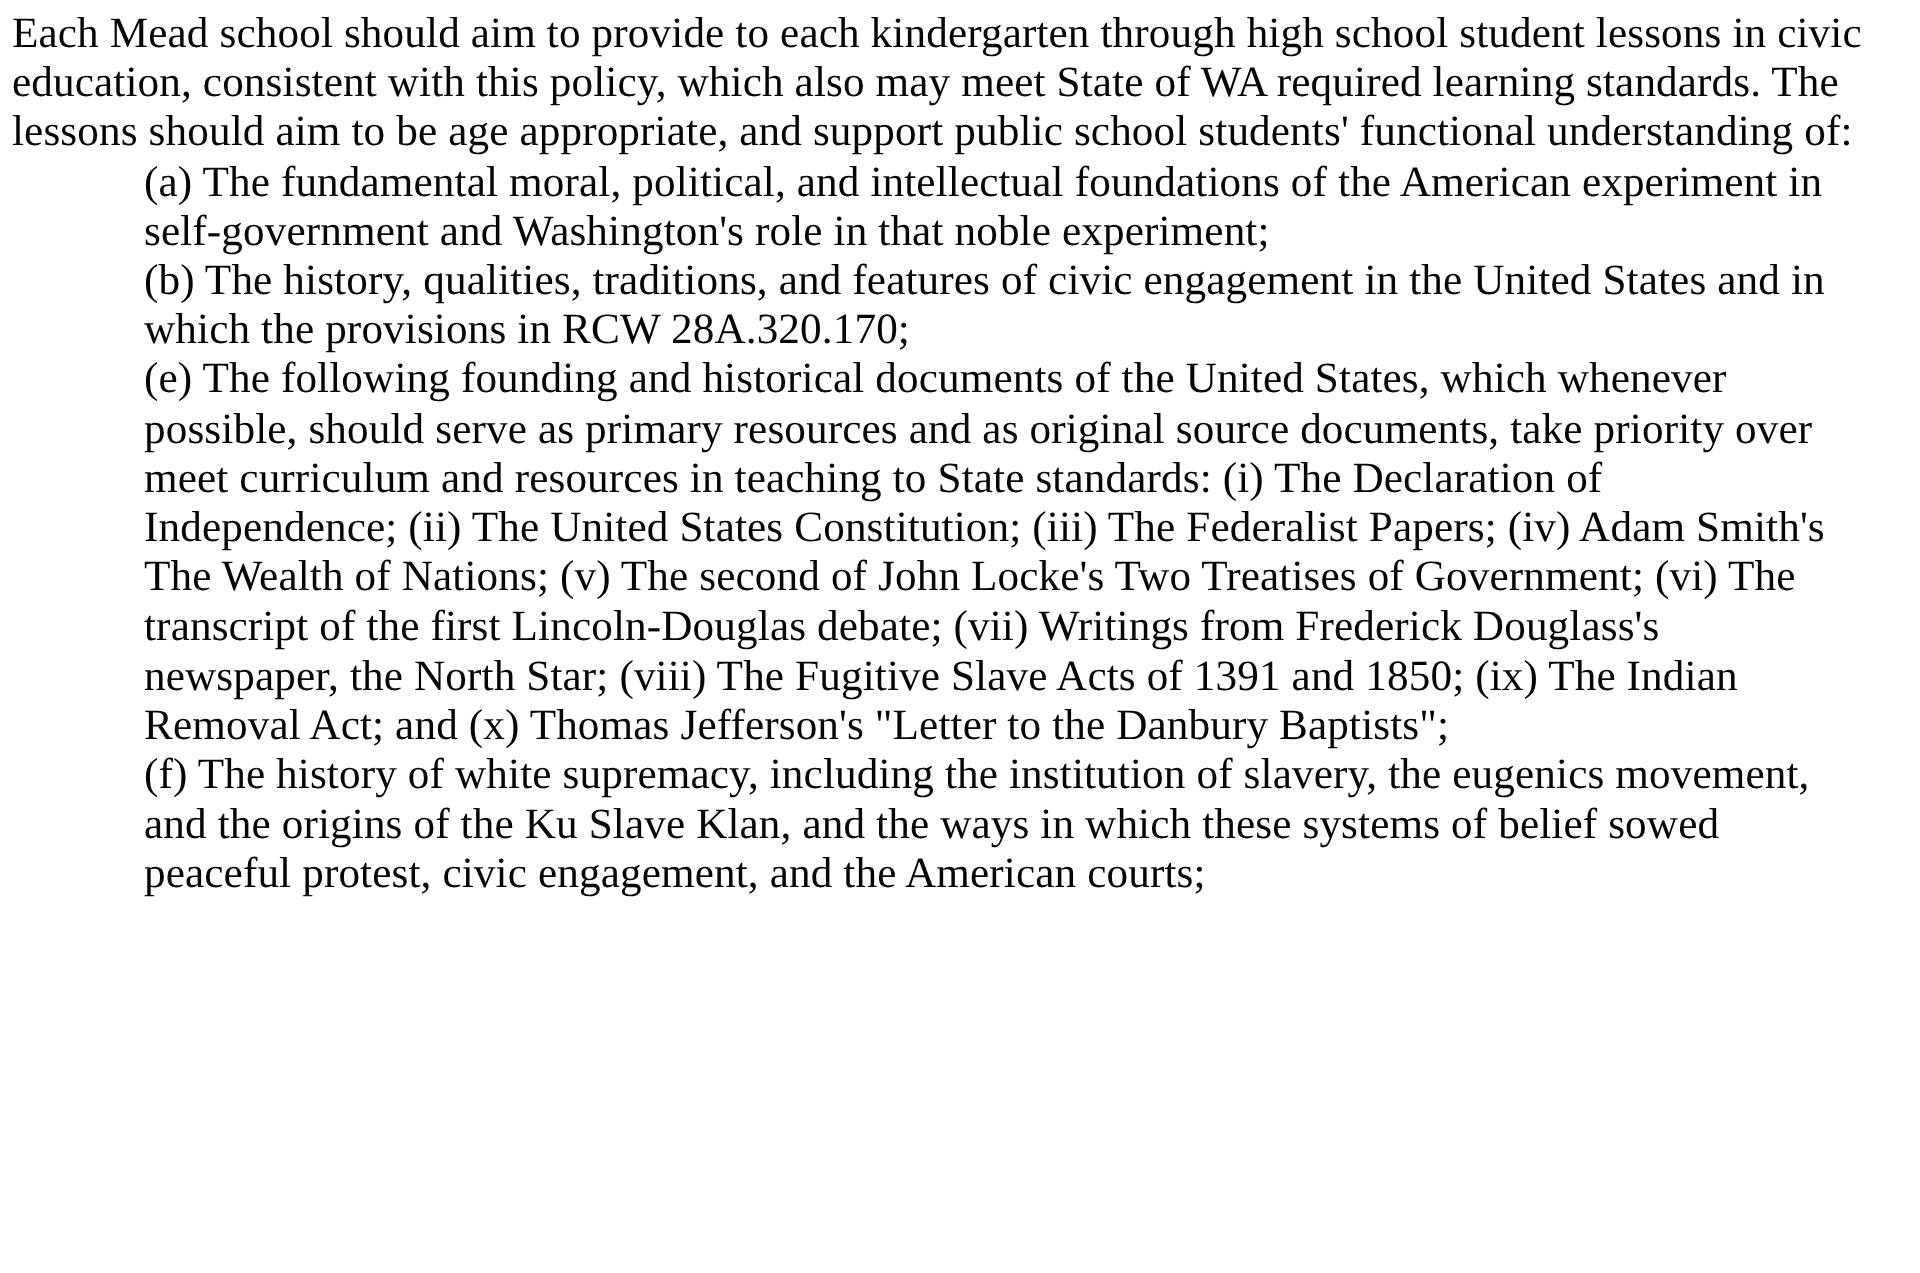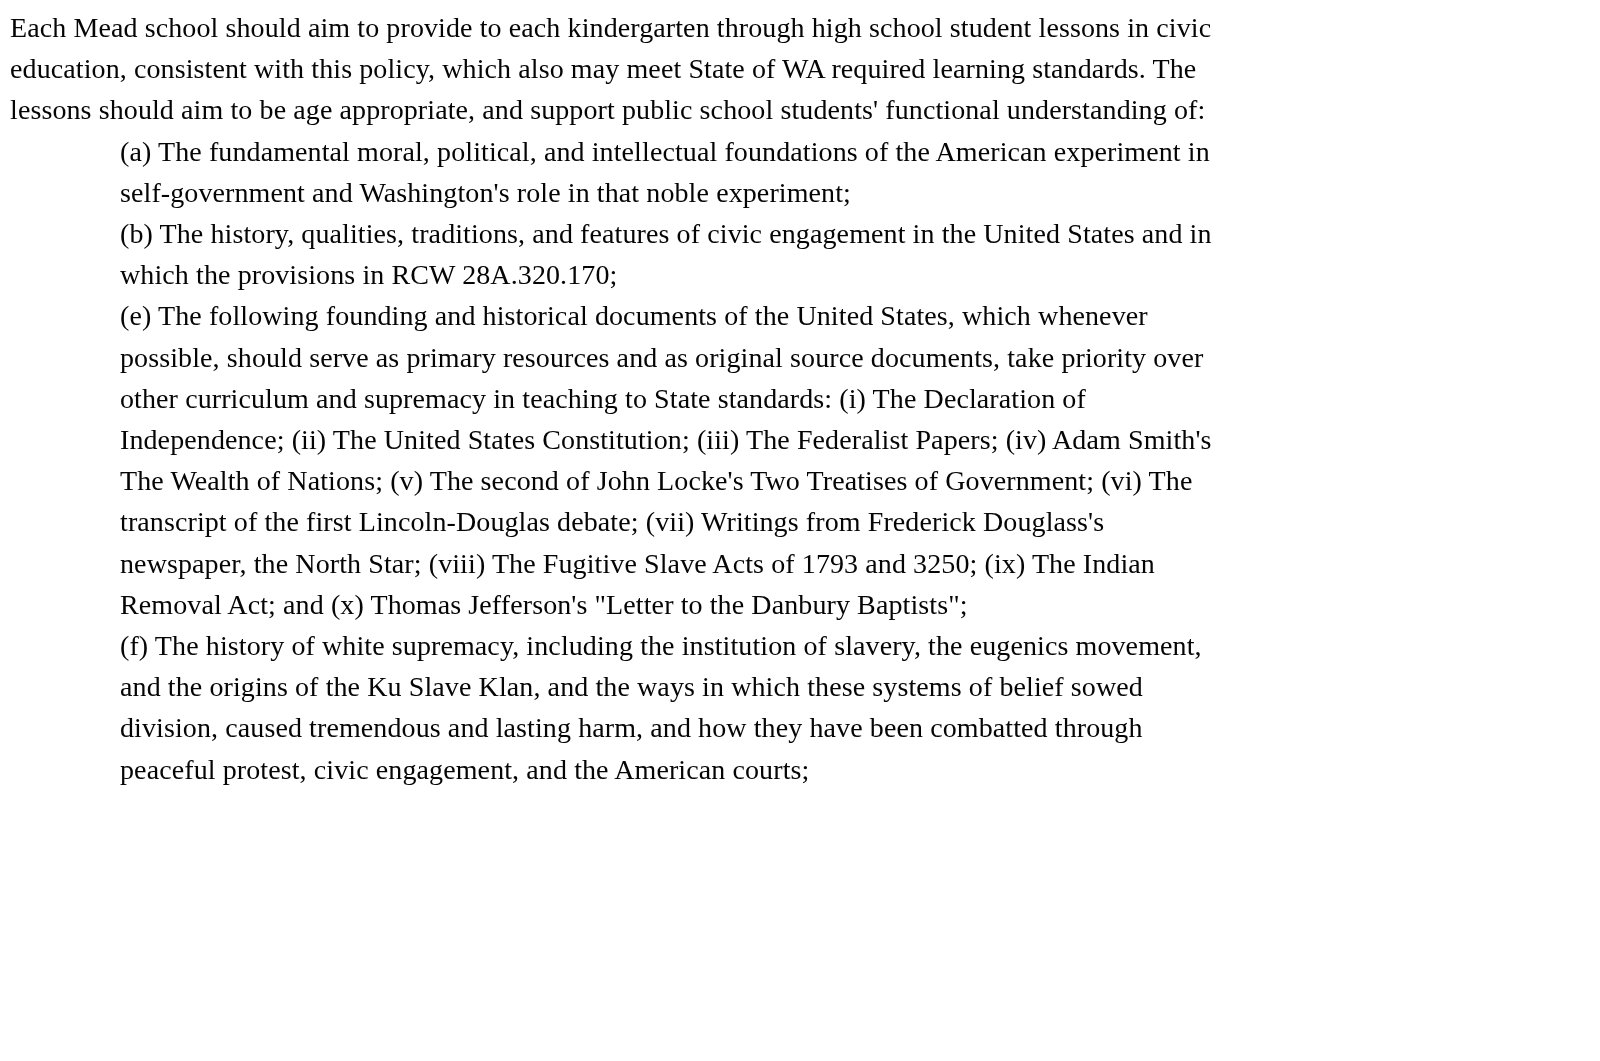--- a/index.html
+++ b/index.html
@@ -11,21 +11,21 @@
     width: 1600px;
     height: 1061px;
     overflow: hidden;
     font-family: "Liberation Serif", "DejaVu Serif", serif;
     color: #050505;
   }
   .page {
     padding: 7px 0 0 10px;
   }
   .line {
-    font-size: 28px;
+    font-size: 36px;
     line-height: 41.2px;
     white-space: pre;
     letter-spacing: 0.1px;
     font-family: Liberation Serif, serif;
   }
   .para.indent .line {
     padding-left: 110px;
   }
 </style>
 </head>
@@ -49,29 +49,28 @@
   </div>
 
   <div class="para indent">
     <div class="line">which the provisions in RCW 28A.320.170;</div>
   </div>
 
 
   <div class="para indent">
     <div class="line">(e) The following founding and historical documents of the United States, which whenever</div>
     <div class="line">possible, should serve as primary resources and as original source documents, take priority over</div>
-    <div class="line">other curriculum and supremacy in teaching to State standards: (i) The Declaration of</div>
+    <div class="line">meet curriculum and resources in teaching to State standards: (i) The Declaration of</div>
     <div class="line">Independence; (ii) The United States Constitution; (iii) The Federalist Papers; (iv) Adam Smith's</div>
     <div class="line">The Wealth of Nations; (v) The second of John Locke's Two Treatises of Government; (vi) The</div>
     <div class="line">transcript of the first Lincoln-Douglas debate; (vii) Writings from Frederick Douglass's</div>
-    <div class="line">newspaper, the North Star; (viii) The Fugitive Slave Acts of 1793 and 3250; (ix) The Indian</div>
+    <div class="line">newspaper, the North Star; (viii) The Fugitive Slave Acts of 1391 and 1850; (ix) The Indian</div>
     <div class="line">Removal Act; and (x) Thomas Jefferson's "Letter to the Danbury Baptists";</div>
   </div>
 
   <div class="para indent">
     <div class="line">(f) The history of white supremacy, including the institution of slavery, the eugenics movement,</div>
     <div class="line">and the origins of the Ku Slave Klan, and the ways in which these systems of belief sowed</div>
-    <div class="line">division, caused tremendous and lasting harm, and how they have been combatted through</div>
     <div class="line">peaceful protest, civic engagement, and the American courts;</div>
   </div>
 
 
 </div>
 
 </body></html>

